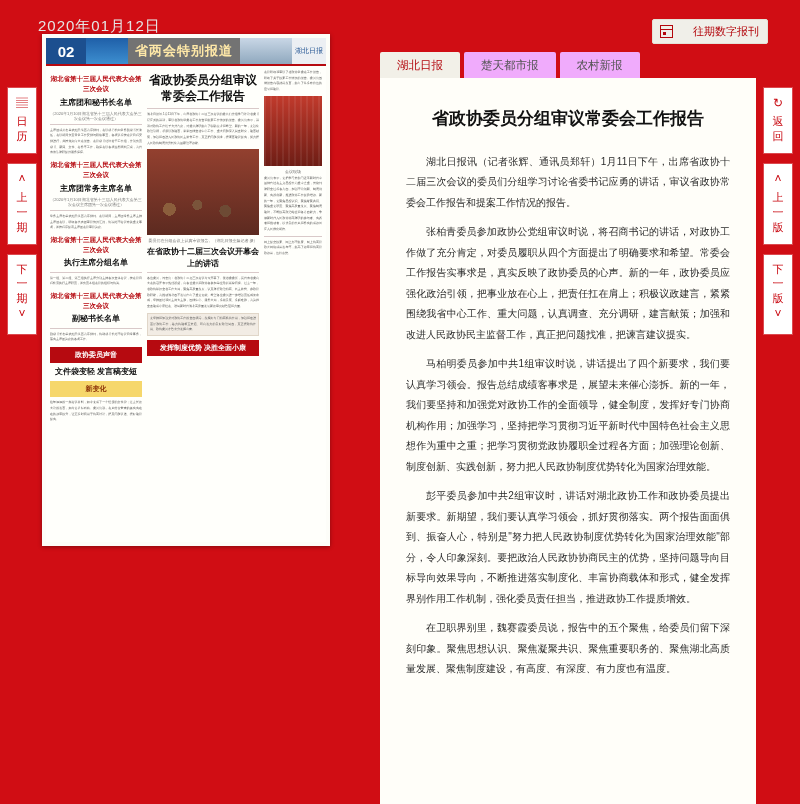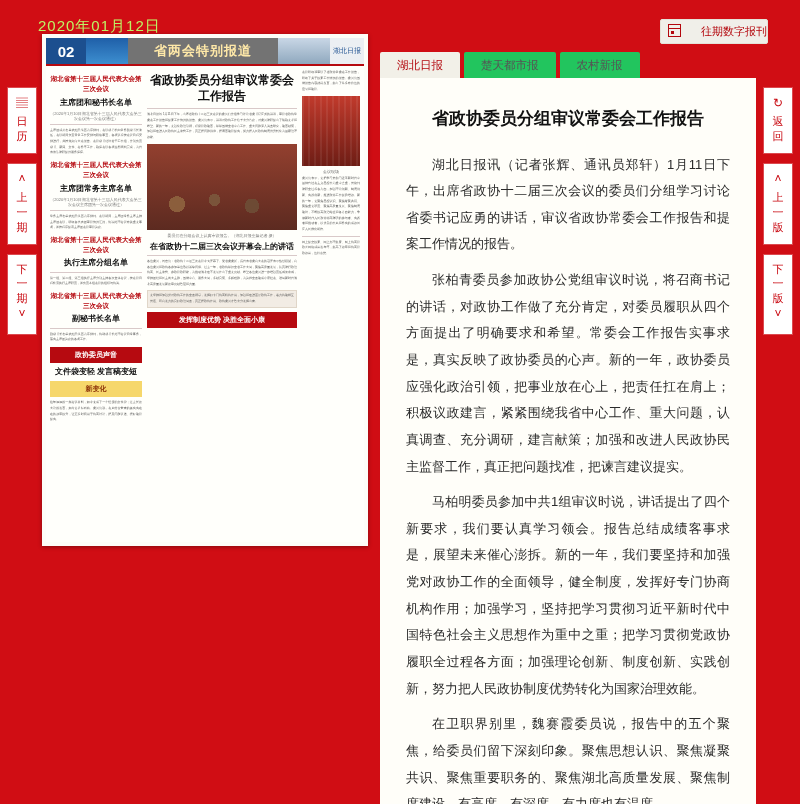--- a/index.html
+++ b/index.html
@@ -23,36 +23,37 @@
   
   .topbar {
     position: absolute;
     top: 0; left: 0; right: 0;
     height: 50px;
   }
   .date-label {
     position: absolute;
     left: 38px;
     top: 17px;
-    color: #bef264;
+    color: #e5e5e5;
     font-size: 15px;
     letter-spacing: 1px;
     white-space: nowrap;
   }
   .archive-btn {
     position: absolute;
     right: 32px;
     top: 19px;
     background: #f0efe9;
     color: #b3070d;
     font-size: 11px;
     border: 1px solid #e4e2d8;
     border-radius: 2px;
-    padding: 4px 0 4px 7px;
-    display: flex;
+    padding: 4px 8px 4px 7px;
+    display: flex;
+    align-items: center;
     gap: 20px;
     cursor: pointer;
     white-space: nowrap;
   }
   .cal-glyph {
     display: inline-block;
     width: 13px;
     height: 13px;
     border: 1px solid #b3070d;
     position: relative;
@@ -110,21 +111,21 @@
     right: 8px;
     top: 88px;
     width: 28px;
   }
 
   
   .paper-wrap {
     position: absolute;
     left: 42px;
     top: 34px;
-    width: 326px;
+    width: 288px;
     height: 512px;
     background: #fdfdf8;
     box-shadow: 0 1px 4px rgba(0,0,0,0.35);
     overflow: hidden;
     cursor: pointer;
   }
   .paper-inner {
     position: absolute;
     inset: 4px;
     background: #fffffb;
@@ -285,21 +286,21 @@
   .tab {
     background: #f2f0e8;
     color: #b3070d;
     font-size: 11.5px;
     padding: 6px 17px;
     border-radius: 2px 2px 0 0;
     cursor: pointer;
     white-space: nowrap;
   }
   .tab.inactive {
-    background: #22c55e;
+    background: #f0abfc;
     color: #555;
   }
   .article {
     position: absolute;
     left: 380px;
     top: 78px;
     width: 376px;
     bottom: 0;
     background: #fffef9;
     padding: 22px 26px 0;
@@ -309,21 +310,21 @@
   .art-title {
     color: #111;
     font-size: 17px;
     font-weight: bold;
     text-align: center;
     line-height: 1.5;
     margin: 6px 0 20px;
   }
   .art-p {
     color: #2b2b2b;
-    font-size: 13px;
+    font-size: 10px;
     line-height: 2.05;
     text-align: justify;
     text-indent: 2em;
     margin: 0 0 9px;
     word-break: break-all;
   }
 </style>
 </head>
 <body>
 
@@ -480,17 +481,18 @@
     <div class="tab">湖北日报</div>
     <div class="tab inactive">楚天都市报</div>
     <div class="tab inactive">农村新报</div>
   </div>
 
   <div class="article">
     <div class="art-title">省政协委员分组审议常委会工作报告</div>
     <p class="art-p">湖北日报讯（记者张辉、通讯员郑轩）1月11日下午，出席省政协十二届三次会议的委员们分组学习讨论省委书记应勇的讲话，审议省政协常委会工作报告和提案工作情况的报告。</p>
     <p class="art-p">张柏青委员参加政协公党组审议时说，将召商书记的讲话，对政协工作做了充分肯定，对委员履职从四个方面提出了明确要求和希望。常委会工作报告实事求是，真实反映了政协委员的心声。新的一年，政协委员应强化政治引领，把事业放在心上，把责任扛在肩上；积极议政建言，紧紧围绕我省中心工作、重大问题，认真调查、充分调研，建言献策；加强和改进人民政协民主监督工作，真正把问题找准，把谏言建议提实。</p>
     <p class="art-p">马柏明委员参加中共1组审议时说，讲话提出了四个新要求，我们要认真学习领会。报告总结成绩客事求是，展望未来催心澎拆。新的一年，我们要坚持和加强党对政协工作的全面领导，健全制度，发挥好专门协商机构作用；加强学习，坚持把学习贯彻习近平新时代中国特色社会主义思想作为重中之重；把学习贯彻党政协履职全过程各方面；加强理论创新、制度创新、实践创新，努力把人民政协制度优势转化为国家治理效能。</p>
+    <p class="art-p">彭平委员参加中共2组审议时，讲话对湖北政协工作和政协委员提出新要求。新期望，我们要认真学习领会，抓好贯彻落实。两个报告面面俱到、振奋人心，特别是"努力把人民政协制度优势转化为国家治理效能"部分，令人印象深刻。要把政治人民政协协商民主的优势，坚持问题导向目标导向效果导向，不断推进落实制度化、丰富协商载体和形式，健全发挥界别作用工作机制，强化委员责任担当，推进政协工作提质增效。</p>
     <p class="art-p">在卫职界别里，魏赛霞委员说，报告中的五个聚焦，给委员们留下深刻印象。聚焦思想认识、聚焦凝聚共识、聚焦重要职务的、聚焦湖北高质量发展、聚焦制度建设，有高度、有深度、有力度也有温度。</p>
 
   </div>
 
 </div>
 
 </body></html>

